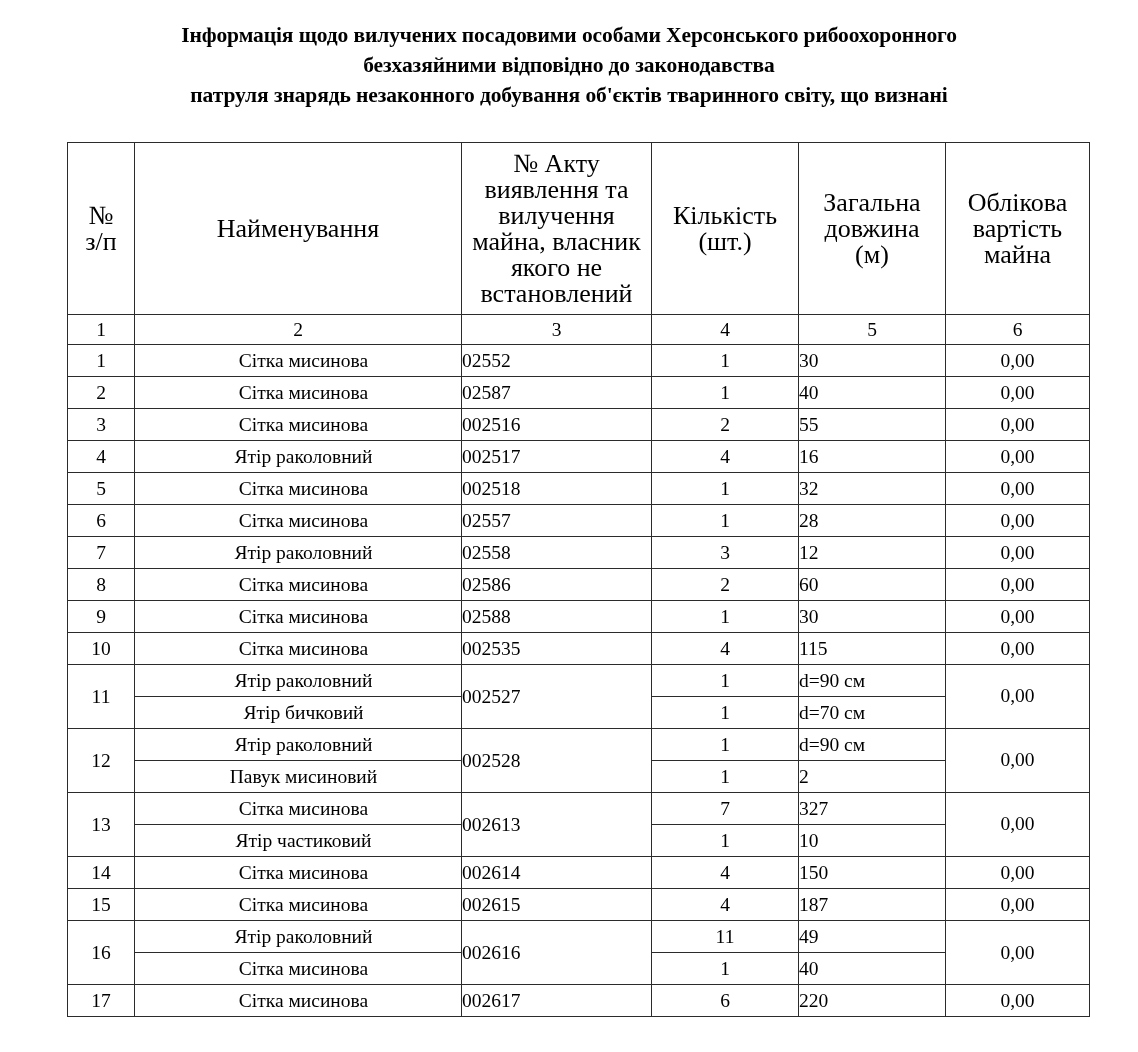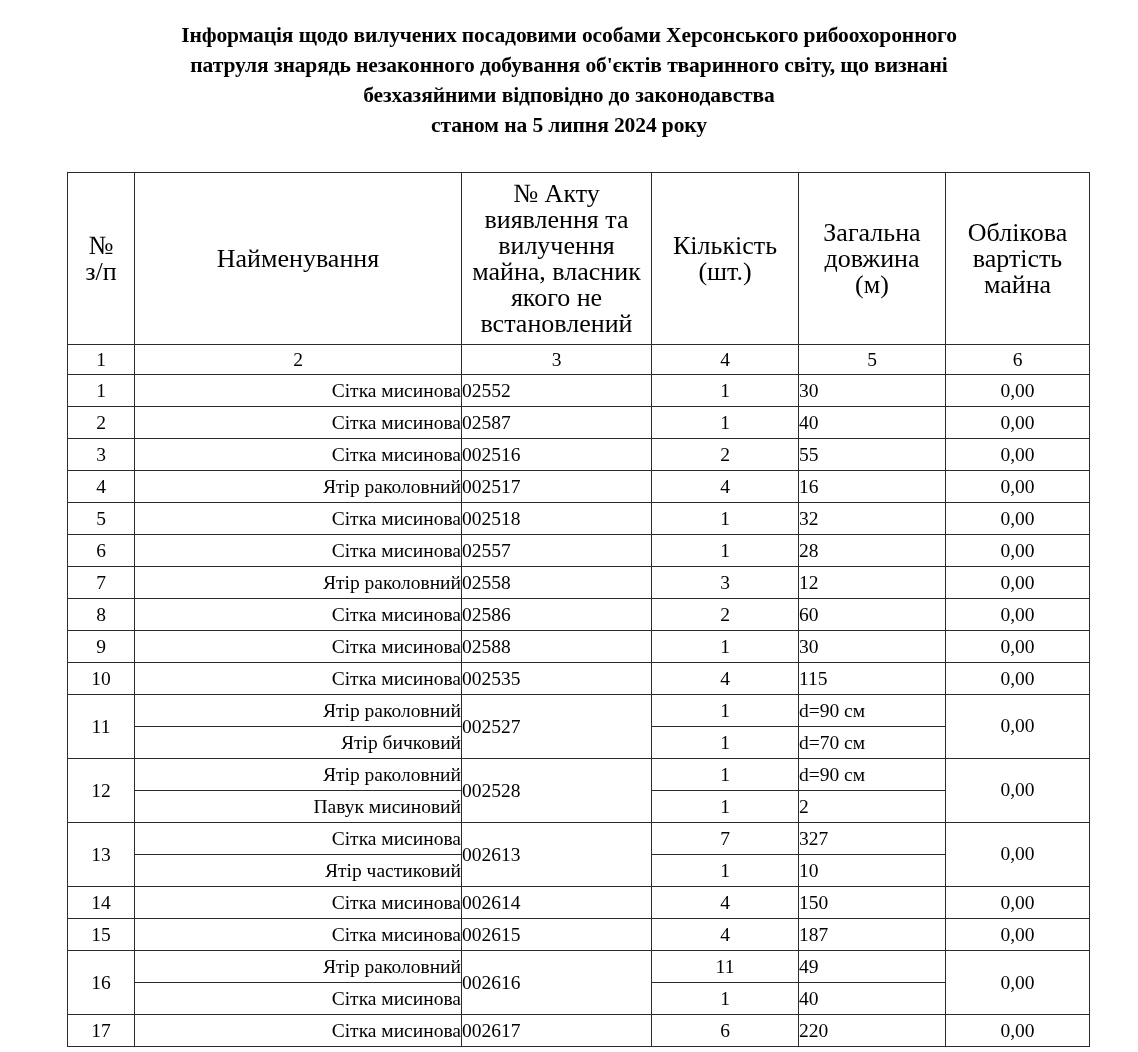--- a/index.html
+++ b/index.html
@@ -85,44 +85,43 @@
     font-size: 19.5px;
     line-height: 28px;
   }
 
   
   .r td {
     height: 32px;
     line-height: 30px;
   }
   .c-idx  { text-align: center; }
-  .c-name { text-align: right; padding-left: 11px !important; }
+  .c-name { text-align: center; padding-left: 11px !important; }
   .c-act  { }
   .c-qty  { text-align: center; }
   .c-len  { text-align: left; }
   .c-val  { text-align: center; }
 
   
   .sub td {
     height: 32px;
     line-height: 30px;
   }
   .val-bottom { vertical-align: bottom; padding-bottom: 2px !important; }
   .val-top    { vertical-align: top;    padding-top: 1px !important; }
 </style>
 </head>
 <body>
 
 <div class="page">
 
   <div class="title-block">
     <div class="title-line l1">Інформація щодо вилучених посадовими особами Херсонського рибоохоронного</div>
+    <div class="title-line l3">безхазяйними відповідно до законодавства</div>
     <div class="title-line l2">патруля  знарядь незаконного добування об'єктів тваринного світу, що визнані</div>
-    <div class="title-line l3">безхазяйними відповідно до законодавства</div>
-    <div class="title-line l4">станом на 5 липня 2024 року</div>
   </div>
 
   <div class="table-wrap">
     <table class="doc-table">
       <colgroup>
         <col class="c1">
           <col class="c2">
           <col class="c3">
         <col class="c4">
           <col class="c5">

